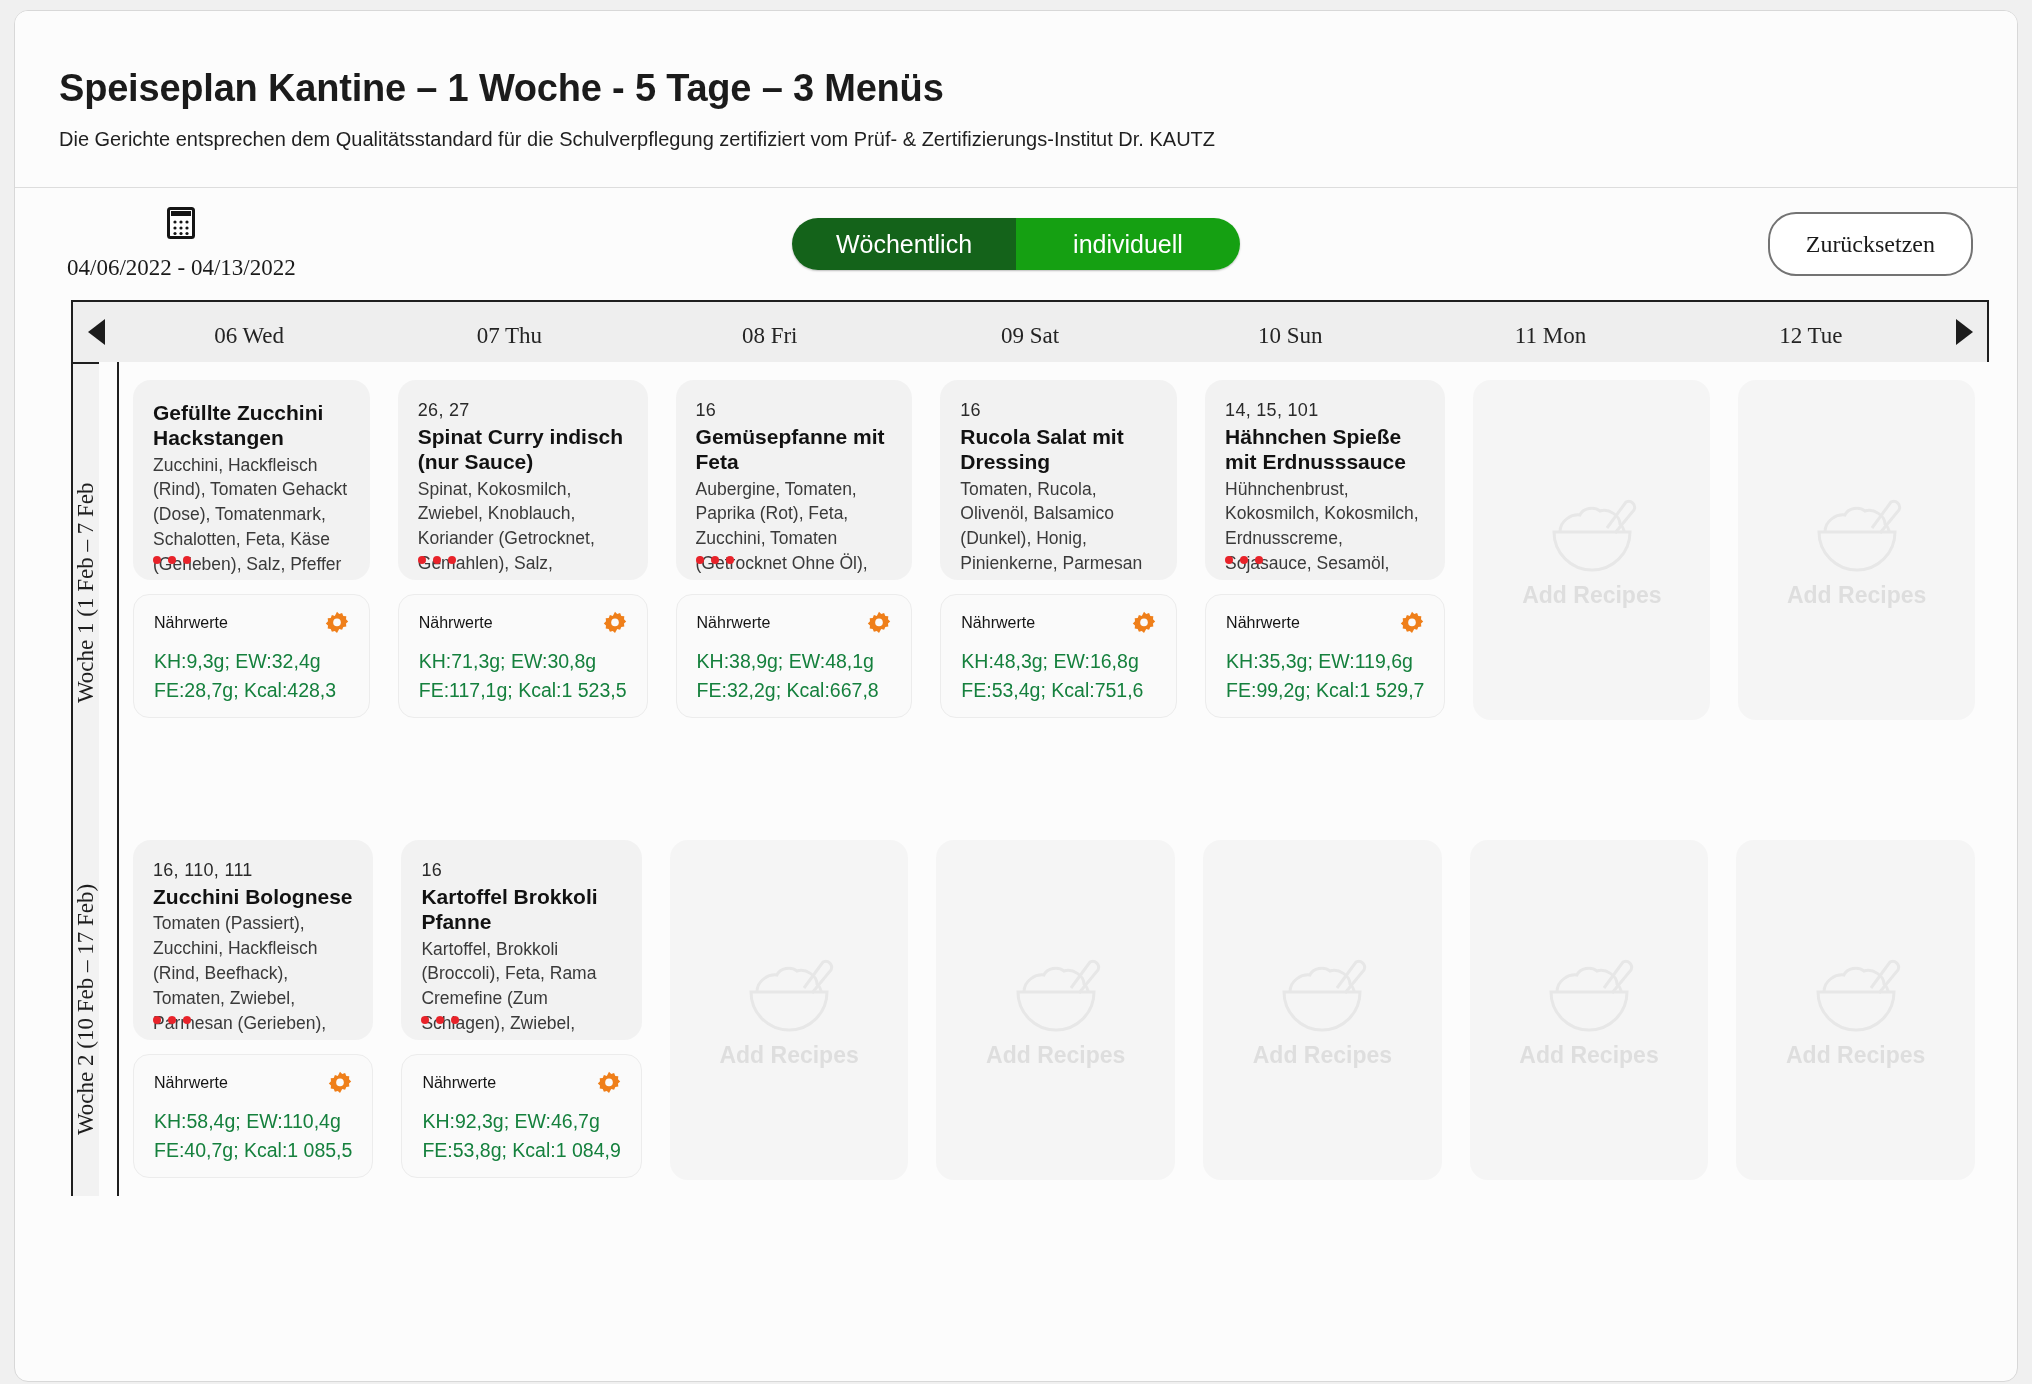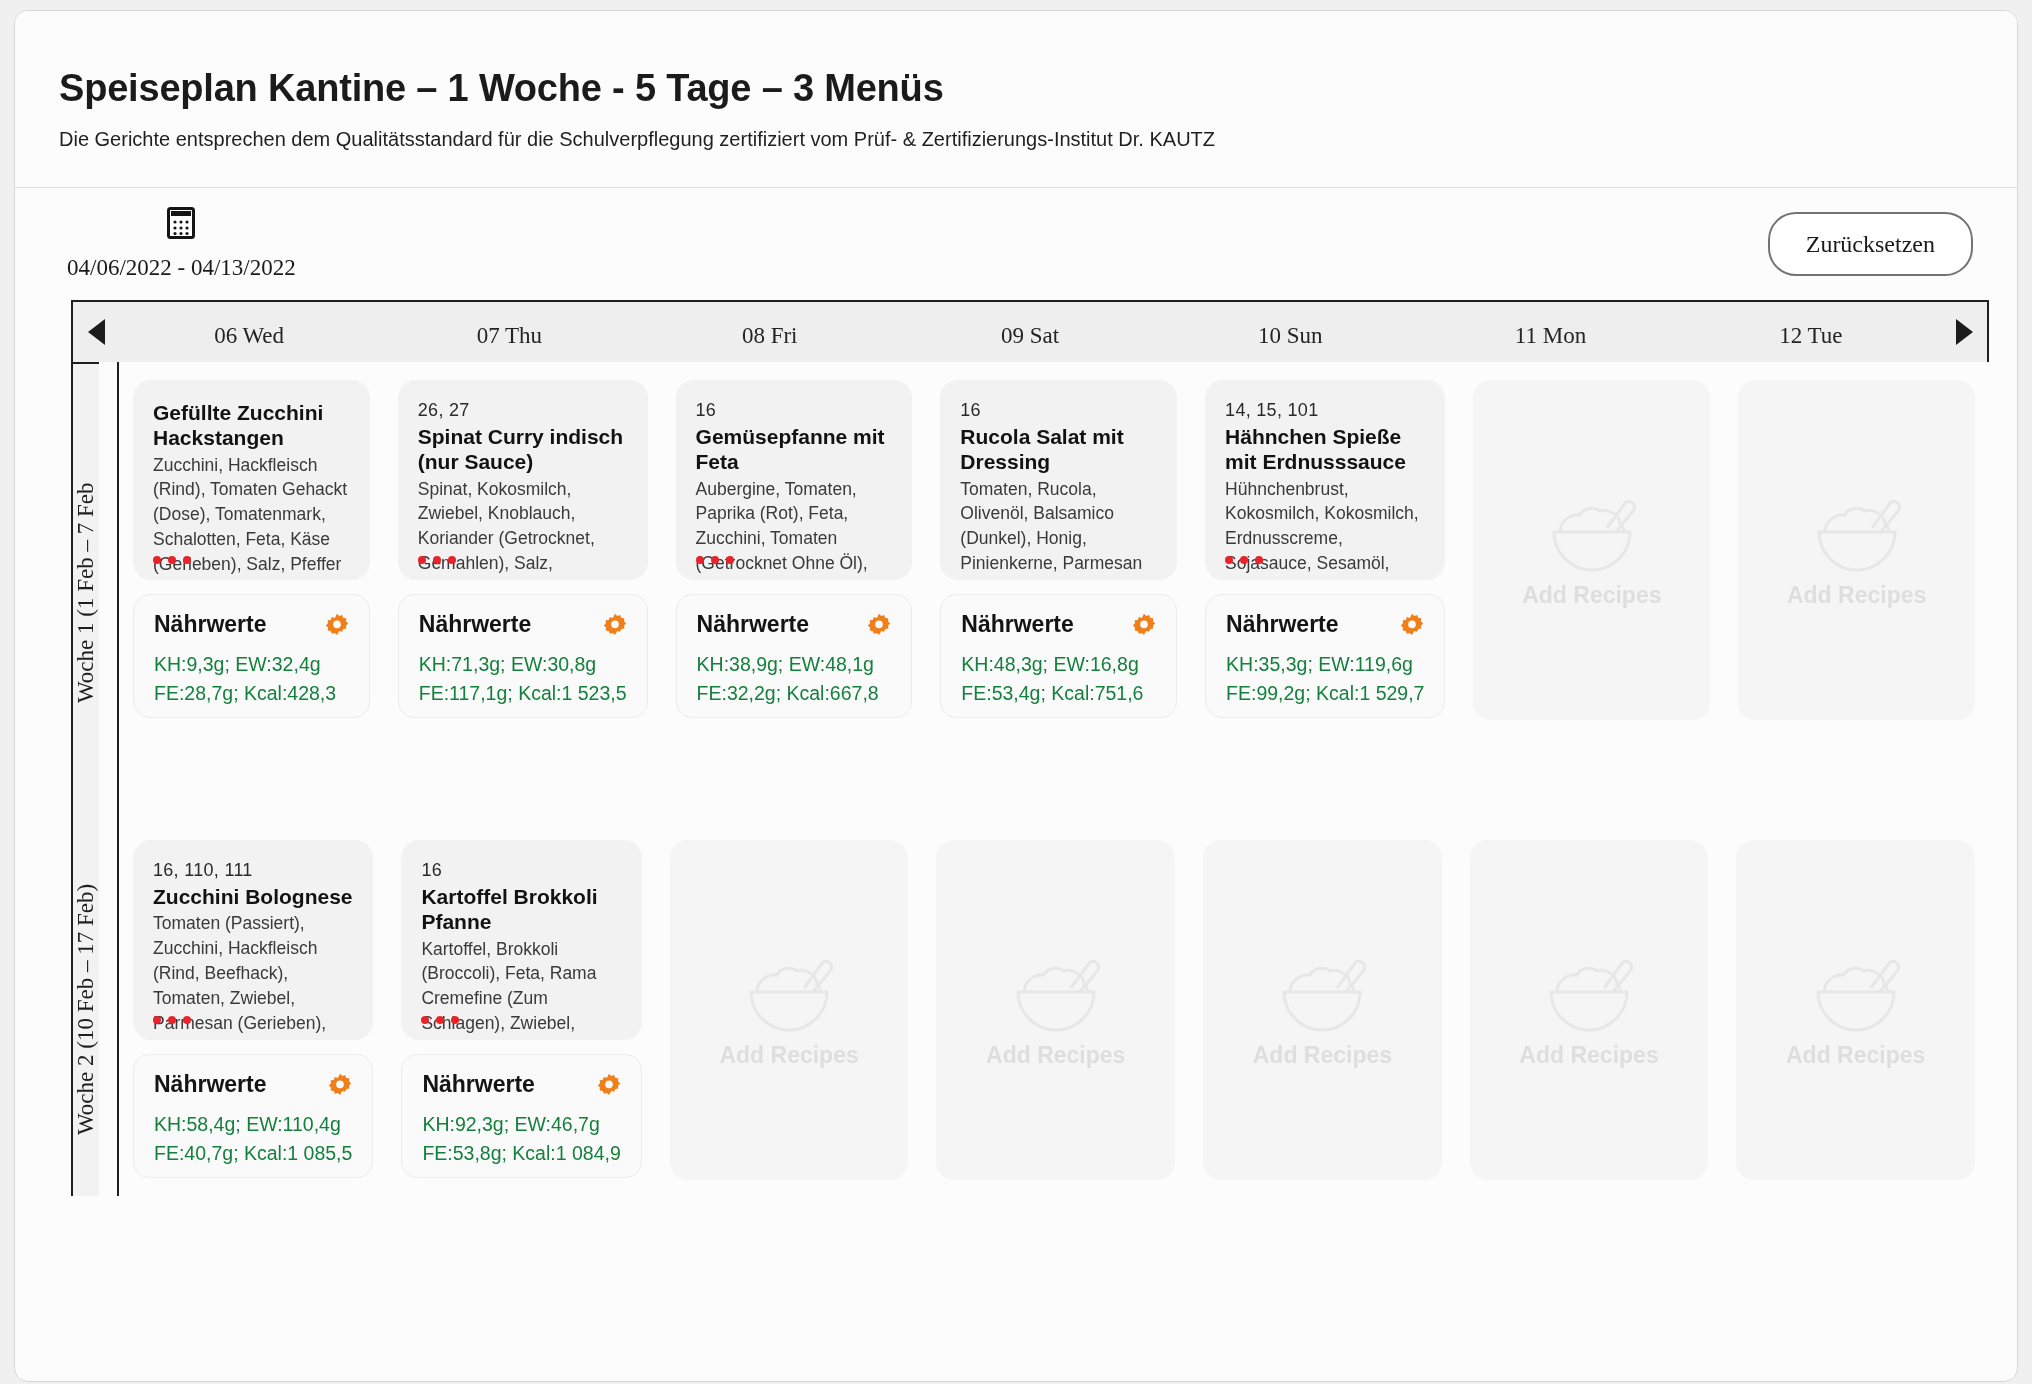--- a/index.html
+++ b/index.html
@@ -182,21 +182,21 @@
   
   .ncard {
     margin-top: 14px;
     background: #fafafa;
     border: 1px solid #ececec;
     border-radius: 16px;
     padding: 16px 20px 18px 20px;
     height: 124px;
   }
   .nhead { display:flex; align-items:center; justify-content:space-between; margin-bottom: 12px; }
-  .ntitle { font-size: 23px; font-weight: bold; color:#141414; }
+  .ntitle { font-size: 16px; font-weight: normal; color:#141414; }
   .gear { cursor:pointer; display:block; }
   .nline { font-size: 19.5px; color: #15803d; line-height: 1.48; white-space: nowrap; }
 
   
   .phcard {
     background: #f5f5f5;
     border-radius: 18px;
     height: 340px;
     display:flex; flex-direction:column;
     align-items:center; justify-content:center;
@@ -238,20 +238,24 @@
               <circle cx="20" cy="21" r="1.6"></circle>
             <circle cx="8" cy="26.5" r="1.6"></circle>
               <circle cx="14" cy="26.5" r="1.6"></circle>
               <circle cx="20" cy="26.5" r="1.6"></circle>
           </g>
         </svg>
       </span>
       <span class="date-range">04/06/2022  - 04/13/2022</span>
     </div>
 
+    <div class="seg">
+      <button class="seg-btn dark">Wöchentlich</button>
+      <button class="seg-btn light">individuell</button>
+    </div>
 
     <button class="reset-btn">Zurücksetzen</button>
   </div>
 
   <div class="cal-wrap">
 
     <div class="daybar">
       <div class="arrow-cell">
         <span class="tri left"></span>
       </div>

